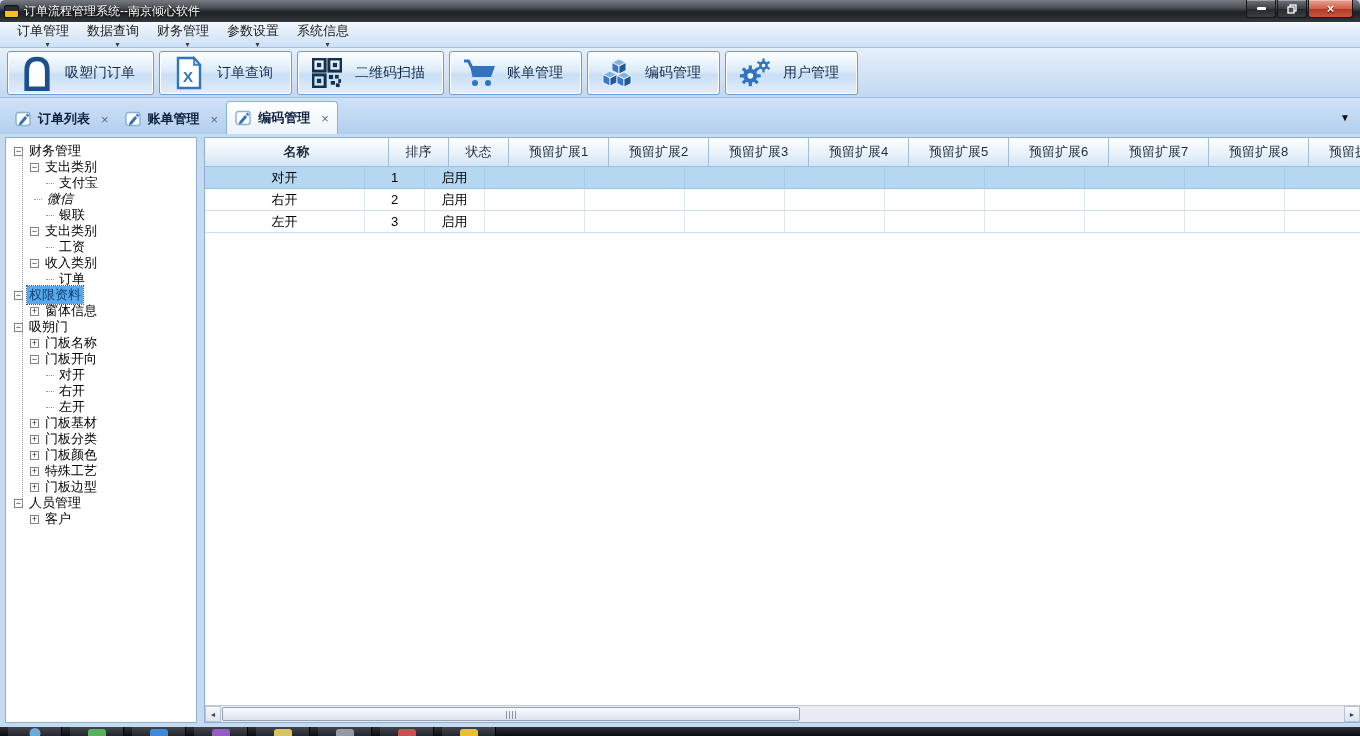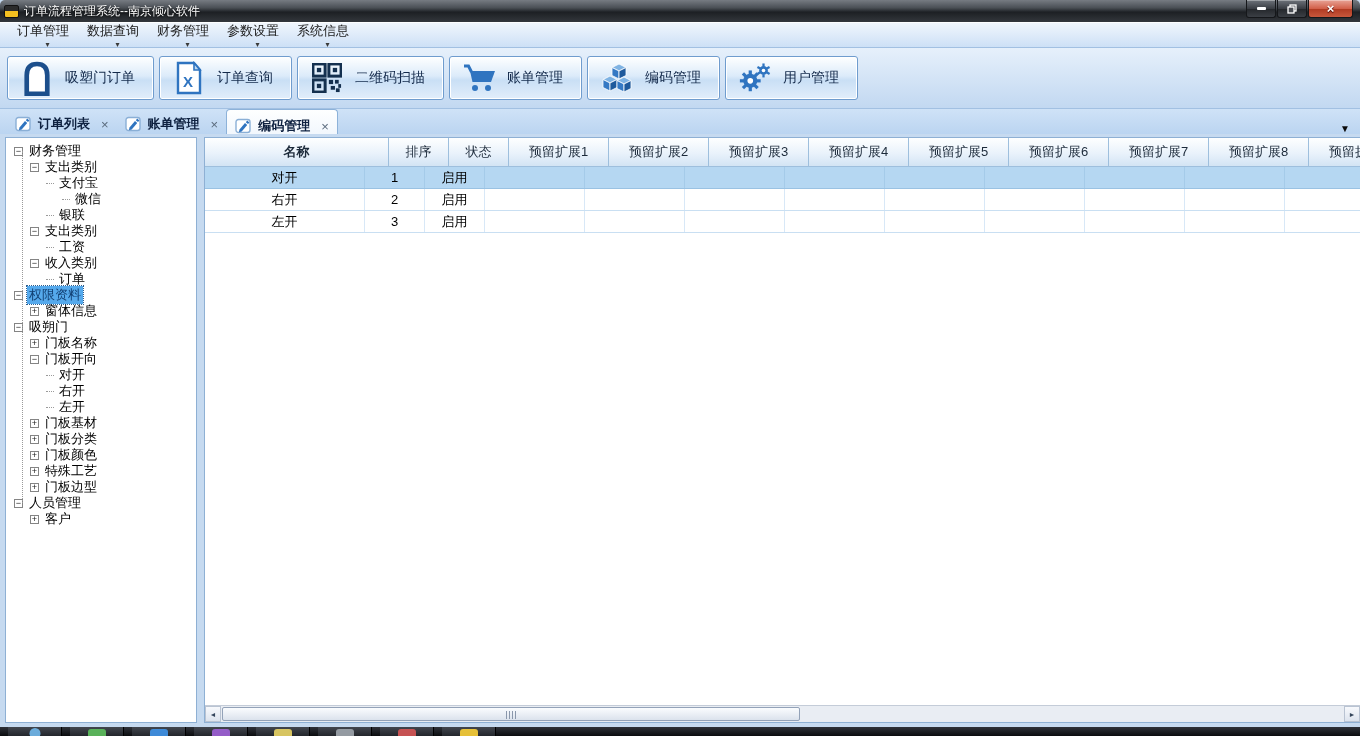--- a/index.html
+++ b/index.html
@@ -28,32 +28,32 @@
   .glyph-close { color:#fff; font-size:13px; font-weight:bold; line-height:1; text-shadow:0 1px 1px #400; }
 
   
   .menubar { height:26px; background:linear-gradient(#f0f6fd,#cde0f6);
     border-top:1px solid #fdfeff; border-bottom:1px solid #a2c0e2;
     display:flex; align-items:center; padding-left:8px; }
   .menu-item { display:flex; align-items:center; padding:3px 9px; font-size:13px; color:#1b1b1b; cursor:default;flex-direction:column; }
   .menu-arrow { font-size:8px; color:#3a3a3a; margin-left:9px; }
 
   
-  .toolbar { height:61px; background:linear-gradient(#e6f0fb,#c2d8f1);
+  .toolbar { height:50px; background:linear-gradient(#e6f0fb,#c2d8f1);
     border-bottom:1px solid #a2c0e2; display:flex; align-items:center; padding-left:7px; gap:5px; }
   .tbtn { height:44px; border:1px solid #6f9cce; border-radius:3px;
     background:linear-gradient(#feffff,#dcebfa 45%,#c9dff5 55%,#e2eefb);
     box-shadow:inset 0 0 0 1px #fff;
     display:flex; align-items:center; gap:11px; padding:0 18px 0 12px;
     font-size:14px; color:#13294a; cursor:default; }
   .tbtn-icon { display:flex; align-items:center; justify-content:center; width:34px; height:36px; }
 
   
   .tabbar { position:relative; height:36px; background:linear-gradient(#cfe2f7,#b2cfee);
-    display:flex; align-items:flex-start; padding-left:7px; }
+    display:flex; align-items:flex-end; padding-left:7px; }
   .tab { height:30px; display:flex; align-items:center; gap:6px; padding:0 8px;
     font-size:13px; font-weight:bold; color:#0e2140; cursor:default; }
   .tab.active { background:linear-gradient(#feffff,#edf4fc);
     border:1px solid #8db2d9; border-bottom:none; border-radius:4px 4px 0 0; height:33px; }
   .tab-close { color:#5a6a7c; font-size:13px; font-weight:normal; margin-left:5px; }
   .tab-overflow { position:absolute; right:10px; bottom:11px; font-size:10px; color:#0a0a0a; }
 
   
   .content { position:absolute; top:134px; left:0; right:0; bottom:4px; background:#c6daf0; }
 
@@ -297,21 +297,21 @@
           <span class="tree-label">财务管理</span>
         </div>
         <div class="tree-row" style="padding-left: 24px;">
           <span class="tree-glyph">−</span>
           <span class="tree-label">支出类别</span>
         </div>
         <div class="tree-row" style="padding-left: 40px;">
           <span class="tree-stub"></span>
           <span class="tree-label">支付宝</span>
         </div>
-        <div class="tree-row" style="padding-left: 56px;">
+        <div class="tree-row" style="padding-left: 28px; font-style: italic;">
           <span class="tree-stub"></span>
           <span class="tree-label">微信</span>
         </div>
         <div class="tree-row" style="padding-left: 40px;">
           <span class="tree-stub"></span>
           <span class="tree-label">银联</span>
         </div>
         <div class="tree-row" style="padding-left: 24px;">
           <span class="tree-glyph">−</span>
           <span class="tree-label">支出类别</span>

